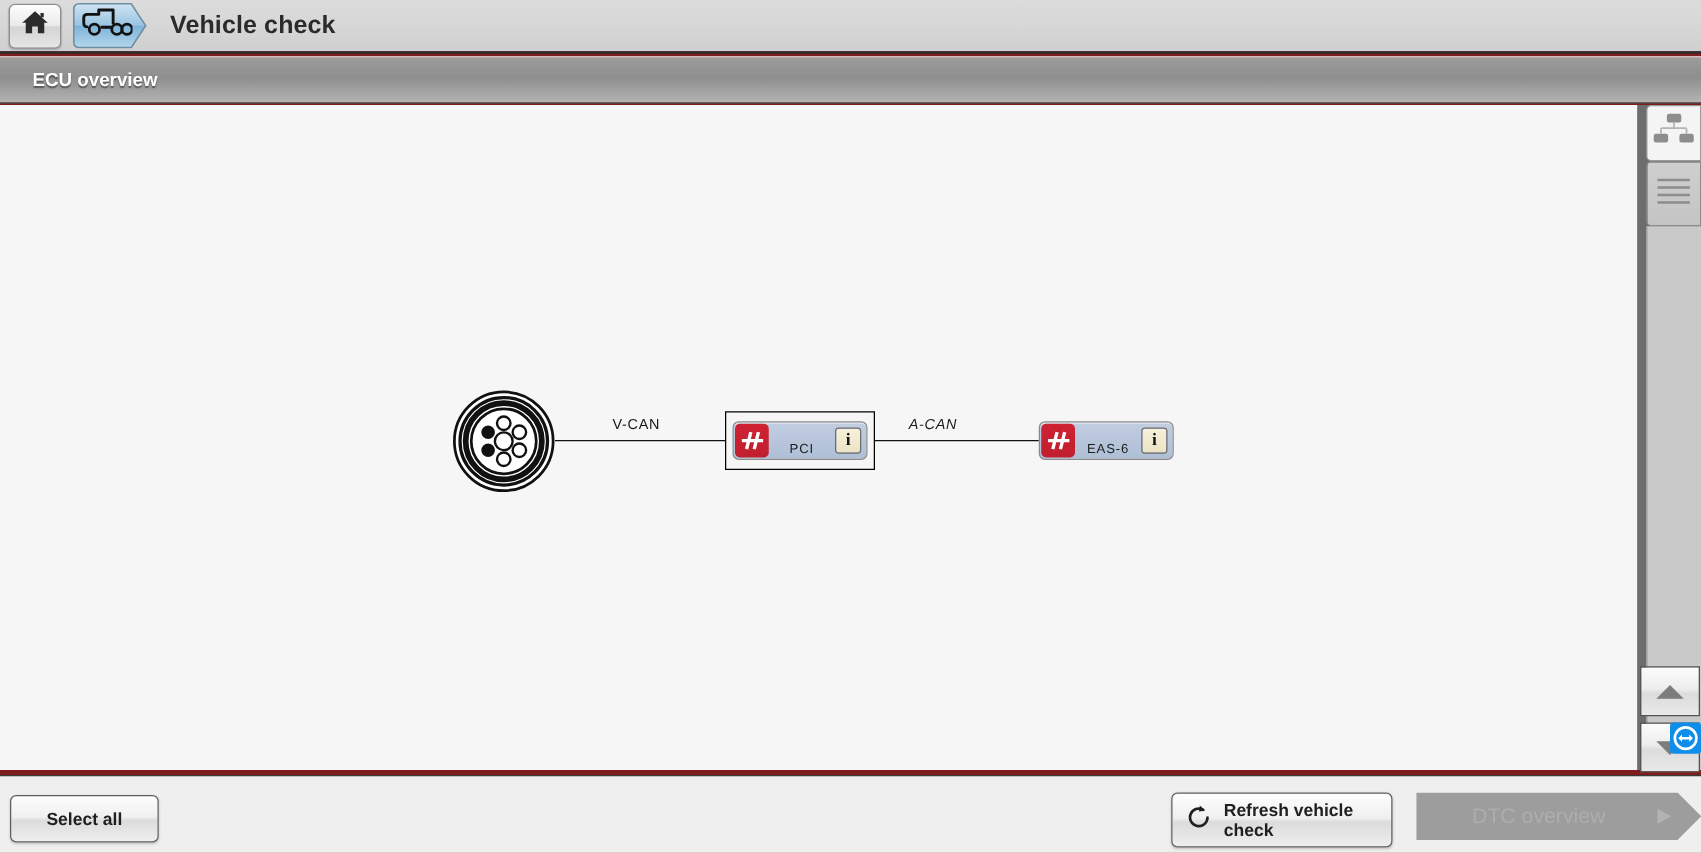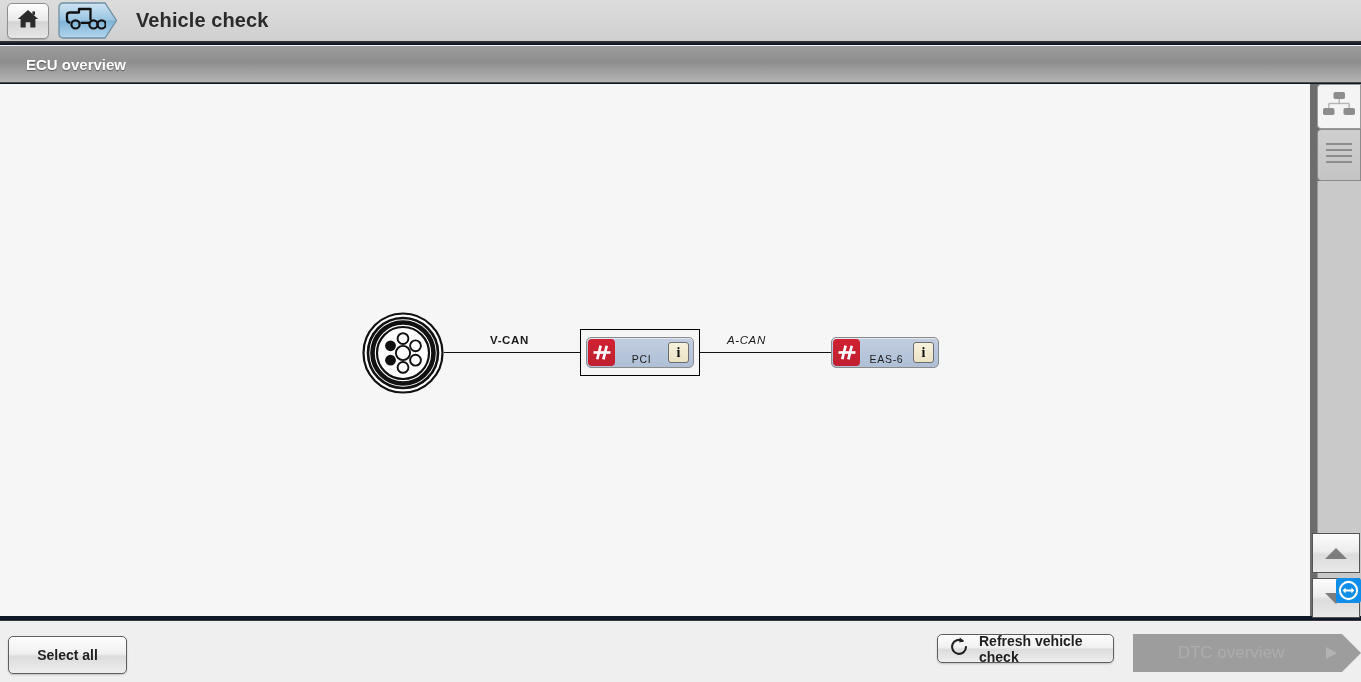--- a/index.html
+++ b/index.html
@@ -6,21 +6,21 @@
   html, body {
     width: 1361px; height: 682px;
     overflow: hidden;
     font-family: "Liberation Sans", sans-serif;
     background: #f6f6f6;
   }
 
   #app {
     position: relative;
     width: 1361px; height: 682px;
-    background: #0f172a;
+    background: #7f1d1d;
   }
 
   
   .titlebar {
     position: absolute; left: 0; top: 0;
     width: 1361px; height: 43px;
     background: linear-gradient(to bottom, #dcdcdc 0%, #d6d6d6 55%, #cfcfcf 100%);
     border-bottom: 2px solid #2d2d2d;
     display: flex; align-items: center;
   }
@@ -88,21 +88,21 @@
   }
   .wire-vcan { left: 444px; top: 268px; width: 136px; }
   .wire-acan { left: 698px; top: 268px; width: 133px; }
 
   .buslabel {
     position: absolute;
     font-size: 11.5px; color: #1a1a1a;
     letter-spacing: .6px;
     white-space: nowrap;
   }
-  .lbl-vcan { left: 490px; top: 250px; font-weight: bold; }
+  .lbl-vcan { left: 490px; top: 250px; }
   .lbl-acan { left: 727px; top: 250px; font-style: italic; }
 
   
   .ecu-wrap { position: absolute; }
   .ecu-sel-frame {
     position: absolute; left: -6px; top: -8px;
     width: 120px; height: 47px;
     border: 1.6px solid #000;
     background: #f6f6f6;
   }
@@ -216,21 +216,21 @@
     border: 1px solid #5f5f5f;
     border-radius: 5px;
     font-size: 14px; font-weight: bold; color: #1f1f1f;
     display: flex; align-items: center; justify-content: center;
     box-shadow: 0 1px 2px rgba(0,0,0,.2);
     cursor: pointer;
   }
   .btn-selectall { left: 8px; top: 15px; width: 119px; height: 38px; }
   .btn-refresh {
     left: 937px; top: 634px;
-    width: 177px; height: 29px;
+    width: 177px; height: 44px;
     position: absolute;
     background: linear-gradient(to bottom, #fdfdfd 0%, #f0f0f0 46%, #dcdcdc 54%, #eeeeee 100%);
     border: 1px solid #5f5f5f;
     border-radius: 5px;
     display: flex; align-items: center;
     box-shadow: 0 1px 2px rgba(0,0,0,.2);
     cursor: pointer;
   }
   .refresh-ico { margin-left: 10px; flex: none; }
   .refresh-lbl {

